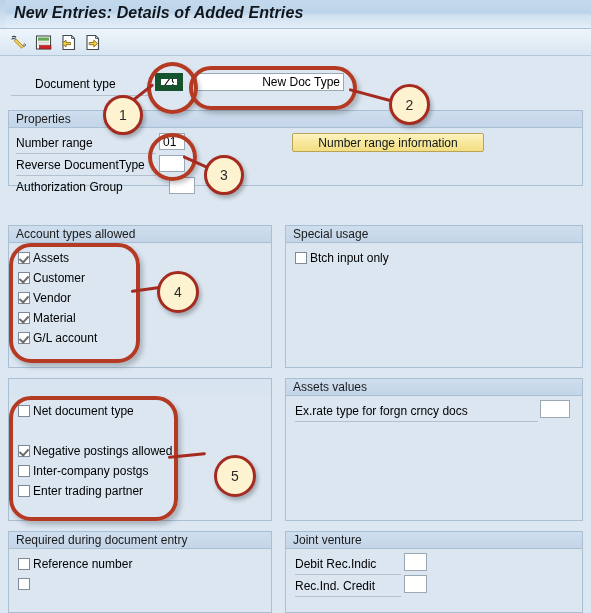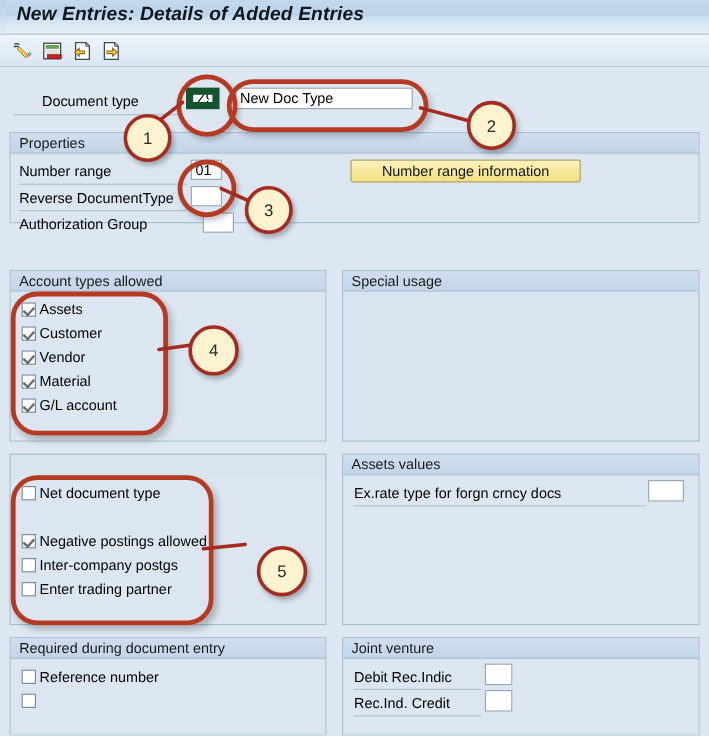--- a/index.html
+++ b/index.html
@@ -244,21 +244,21 @@
     </div>
   </div>
 
   <div class="formarea">
 
     <div class="lbl" style="left:11px; top:21px;margin-left:24px;">Document type</div>
     <div class="underline" style="left:11px; top:39px; width:140px;"></div>
 
     <input class="inp focused" style="left: 155px; top: 17px; width: 28px; height: 18px;" value="Z9">
 
-    <input class="inp" style="left: 196px; top: 17px; width: 148px; height: 18px;" value="New Doc Type">
+    <input class="inp" style="left: 196px; top: 17px; width: 148px; height: 18px; text-align: right;" value="New Doc Type">
 
     <div class="group" style="left:8px; top:54px; width:575px; height:76px;">
       <div class="ghead">
         <span>Properties</span>
       </div>
       <div class="gbody">
 
         <div class="lbl" style="left:7px; top:7px;">Number range</div>
         <div class="underline" style="left:7px; top:24px; width:140px;"></div>
         <input class="inp" style="left: 150px; top: 4px; width: 26px; height: 17px;" value="01">
@@ -298,20 +298,26 @@
         <div class="cbrow" style="left:9px; top:86px;">
           <span class="cbox checked"></span>
           <span class="cbtext">G/L account</span>
         </div>
       </div>
     </div>
 
     <div class="group" style="left:285px; top:169px; width:298px; height:143px;">
       <div class="ghead">
         <span>Special usage</span>
+      </div>
+      <div class="gbody">
+        <div class="cbrow" style="left:9px; top:6px;">
+          <span class="cbox"></span>
+          <span class="cbtext">Btch input only</span>
+        </div>
       </div>
     </div>
 
     <div class="group" style="left:8px; top:322px; width:264px; height:143px;">
       <div class="gbody">
         <div class="cbrow" style="left:9px; top:6px;">
           <span class="cbox"></span>
           <span class="cbtext">Net document type</span>
         </div>
         <div class="cbrow" style="left:9px; top:46px;">

